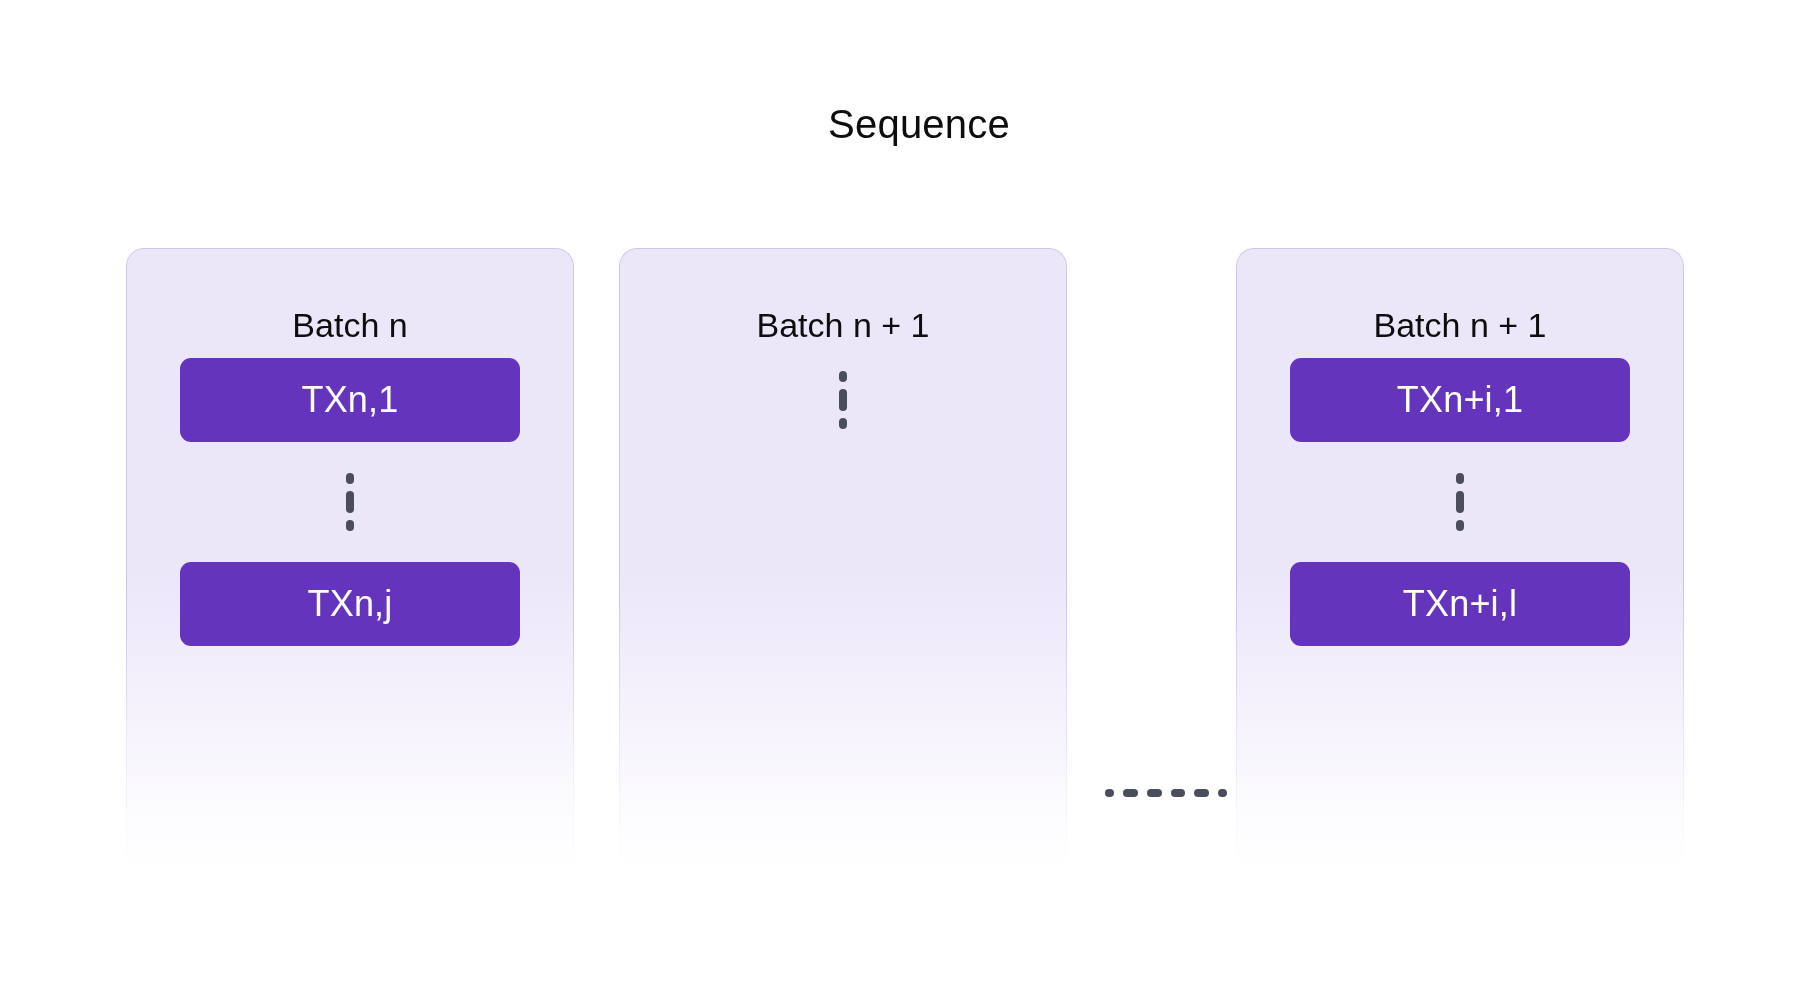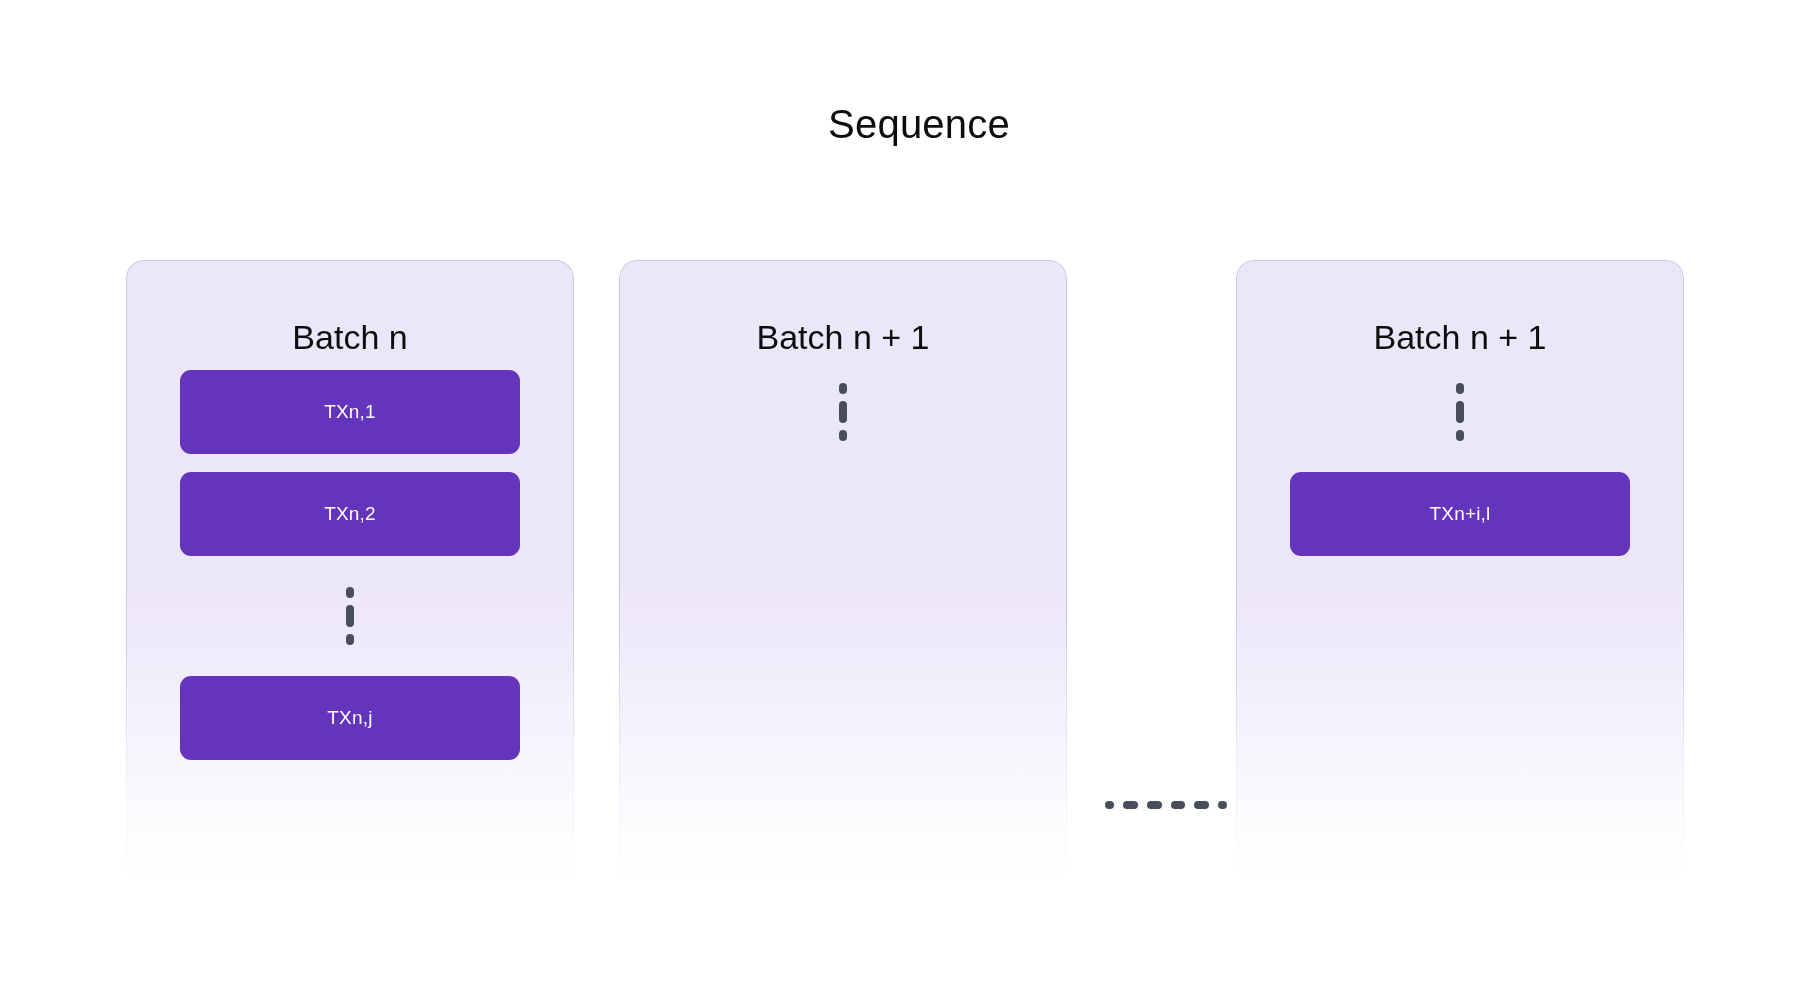--- a/index.html
+++ b/index.html
@@ -29,21 +29,21 @@
     font-size: 40px;
     font-weight: 400;
     color: #0d0d0d;
     letter-spacing: 0.2px;
     margin-left: 19px;
   }
 
   
   .batch-row {
     position: absolute;
-    top: 260px;
+    top: 248px;
     left: 0;
     width: 1632px;
     height: 640px;
   }
 
   .batch-card {
     position: absolute;
     top: 0;
     width: 448px;
     height: 620px;
@@ -93,21 +93,21 @@
   }
 
   .tx-pill {
     height: 84px;
     border-radius: 11px;
     background: #6434bd;
     color: #ffffff;
     display: flex;
     align-items: center;
     justify-content: center;
-    font-size: 19px;
+    font-size: 36px;
     font-weight: 400;
     letter-spacing: 0.2px;
     margin-bottom: 18px;
   }
 
   
   .v-ellipsis {
     height: 84px;
     display: flex;
     flex-direction: column;
@@ -149,21 +149,20 @@
 <div class="canvas">
 
   <div class="diagram-title">Sequence</div>
 
   <div class="batch-row">
 
     <div class="batch-card card-0">
       <div class="batch-title">Batch n</div>
       <div class="tx-stack">
         <div class="tx-pill">TXn,1</div>
-        <div class="tx-pill">TXn,2</div>
         <div class="v-ellipsis">
           <span class="d small"></span>
           <span class="d big"></span>
           <span class="d small"></span>
         </div>
         <div class="tx-pill">TXn,j</div>
       </div>
     </div>
 
     <div class="batch-card card-1">
@@ -173,20 +172,21 @@
           <span class="d small"></span>
           <span class="d big"></span>
           <span class="d small"></span>
         </div>
       </div>
     </div>
 
     <div class="batch-card card-2">
       <div class="batch-title">Batch n + 1</div>
       <div class="tx-stack">
+        <div class="tx-pill">TXn+i,1</div>
         <div class="v-ellipsis">
           <span class="d small"></span>
           <span class="d big"></span>
           <span class="d small"></span>
         </div>
         <div class="tx-pill">TXn+i,l</div>
       </div>
     </div>
 
     <div class="dash-connector">

